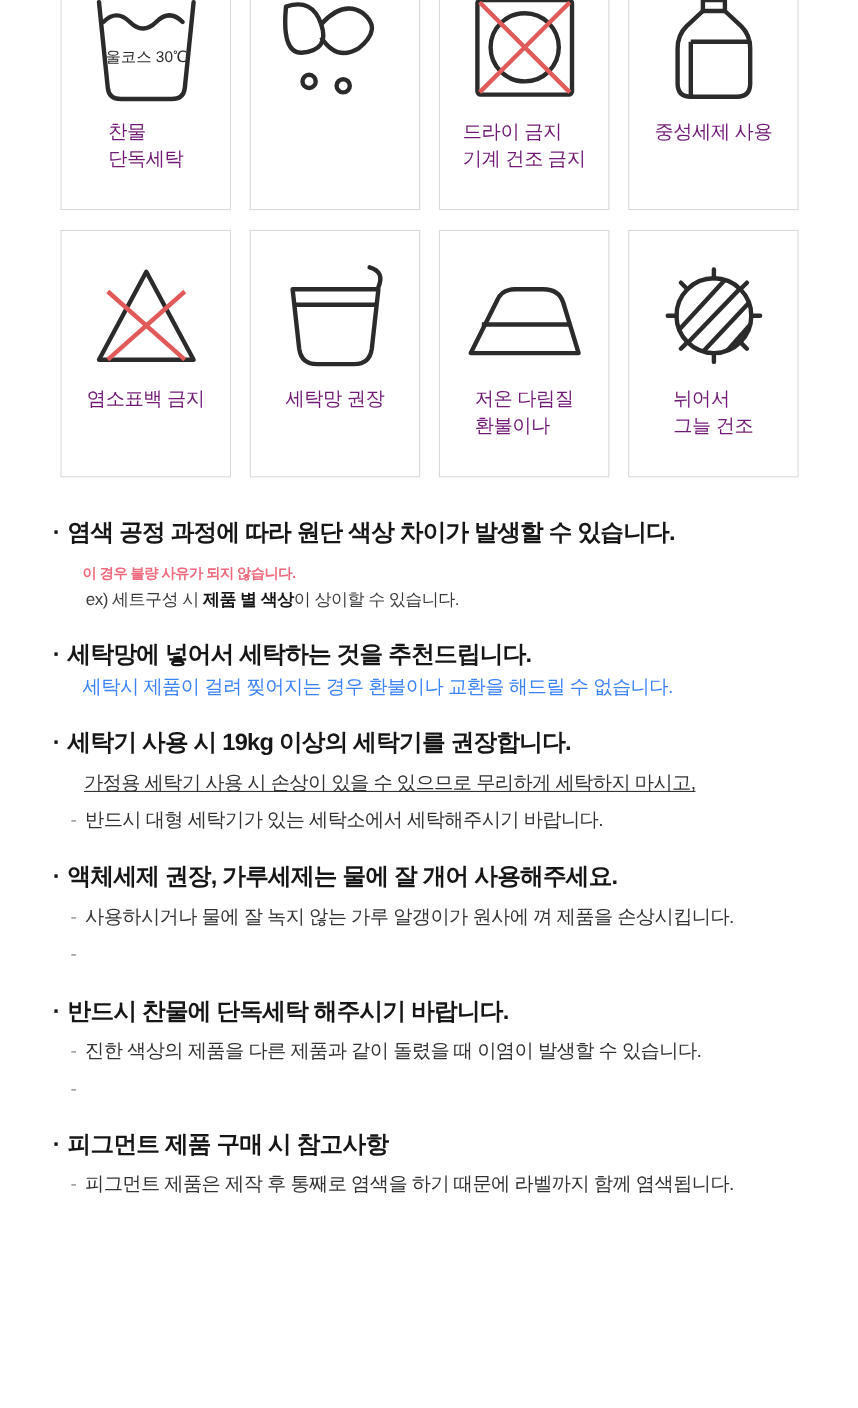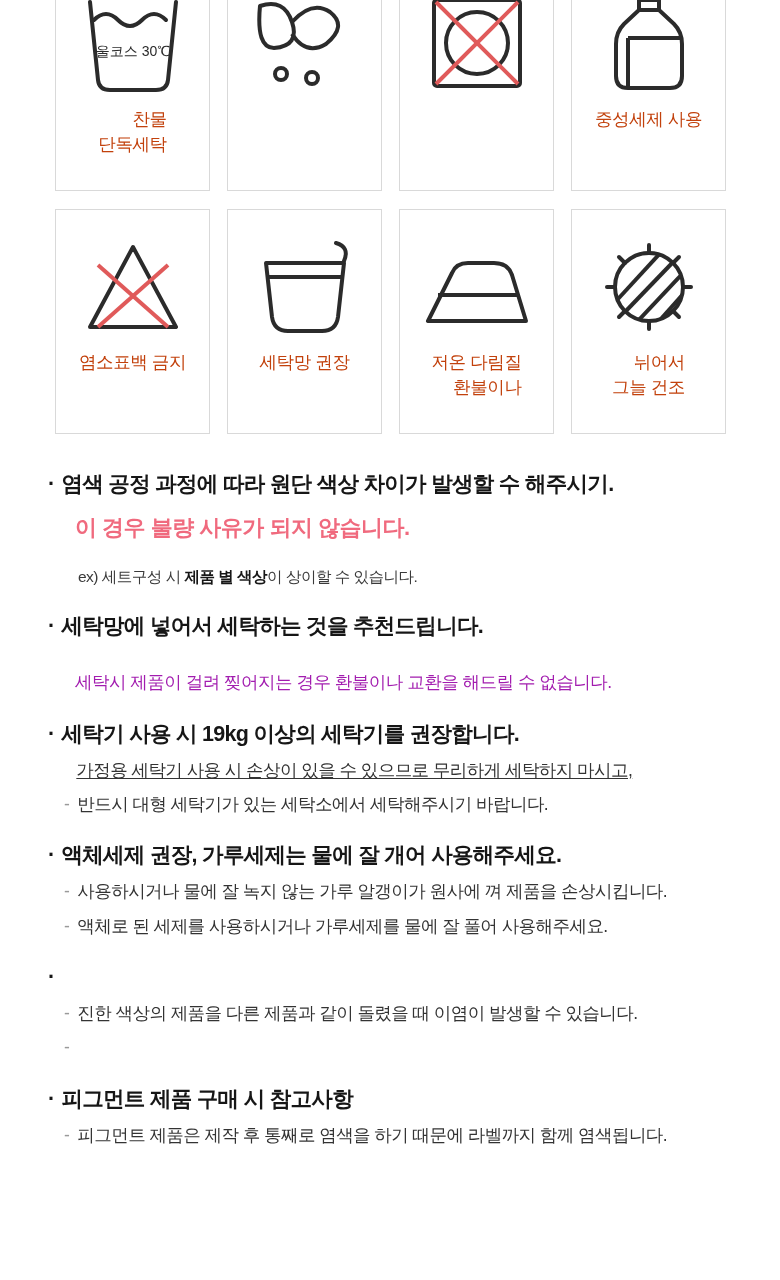--- a/index.html
+++ b/index.html
@@ -39,24 +39,24 @@
   }
   .care-icon {
     height: 110px;
     width: 140px;
     display: flex;
     align-items: center;
     justify-content: center;
   }
   .care-label {
     margin-top: 6px;
-    text-align: right;
+    text-align: left;
     font-size: 17.5px;
     line-height: 1.42;
-    color: #c2410c;
+    color: #701a75;
     white-space: pre-line;
     letter-spacing: -0.4px;
   }
 
   
   .notices {
     position: absolute;
     left: 0;
     top: 470px;
     width: 780px;
@@ -73,36 +73,36 @@
     letter-spacing: -0.7px;
     color: #161616;
   }
   .head .dot {
     flex: 0 0 auto;
     margin-right: 7px;
     font-weight: bold;
   }
   .sub {
     margin-left: 27px;
-    margin-top: 28px;
+    margin-top: 1px;
     font-size: 17.5px;
     line-height: 1.5;
     letter-spacing: -0.5px;
-    color: #a21caf;
+    color: #3b82f6;
   }
   .sub.pink {
     color: #f06a7e;
     font-weight: bold;
-    font-size: 22px;
+    font-size: 13px;
     margin-top: 12px;
   }
   .sub.small {
     font-size: 15.5px;
     color: #3a3a3a;
-    margin-top: 21px;
+    margin-top: 3px;
     margin-left: 30px;
   }
   .sub.small b { font-weight: bold; color: #161616; }
   .dash {
     display: flex;
     align-items: center;
     margin-left: 16px;
     margin-top: 9px;
     font-size: 17.5px;
     line-height: 1.45;
@@ -147,20 +147,22 @@
 
   <div class="care-card">
     <div class="care-icon">
       <svg width="130" height="104" viewBox="0 0 130 104">
         <rect x="22" y="6" width="86" height="86" rx="3" fill="none" stroke="#2b2b2b" stroke-width="4"></rect>
         <circle cx="65" cy="49" r="31" fill="none" stroke="#2b2b2b" stroke-width="4"></circle>
         <line x1="24" y1="8" x2="106" y2="90" stroke="#e05a5a" stroke-width="4"></line>
         <line x1="106" y1="8" x2="24" y2="90" stroke="#e05a5a" stroke-width="4"></line>
       </svg>
     </div>
+    <div class="care-label">드라이 금지
+기계 건조 금지</div>
   </div>
 
   <div class="care-card">
     <div class="care-icon">
       <svg width="130" height="104" viewBox="0 0 130 104">
         <path d="M55 6 h20 v10 h-20 z" fill="none" stroke="#2b2b2b" stroke-width="4" stroke-linejoin="round"></path>
         <path d="M55 16 L40 30 Q32 38 32 50 V82 Q32 94 44 94 H86 Q98 94 98 82 V50 Q98 38 90 30 L75 16" fill="none" stroke="#2b2b2b" stroke-width="4" stroke-linejoin="round"></path>
         <path d="M44 44 H98" fill="none" stroke="#2b2b2b" stroke-width="4"></path>
         <path d="M44 44 V94" fill="none" stroke="#2b2b2b" stroke-width="4"></path>
       </svg>
@@ -231,21 +233,21 @@
     <div class="care-label">뉘어서
 그늘 건조</div>
   </div>
 </div>
 
 <div class="notices">
 
   <div class="block">
     <div class="head">
       <span class="dot">·</span>
-      <span>염색 공정 과정에 따라 원단 색상 차이가 발생할 수 해주시기.</span>
+      <span>염색 공정 과정에 따라 원단 색상 차이가 발생할 수 있습니다.</span>
     </div>
     <div class="sub pink">이 경우 불량 사유가 되지 않습니다.</div>
     <div class="sub small">
       <span>ex) 세트구성 시 </span><b>제품 별 색상</b><span>이 상이할 수 있습니다.</span>
     </div>
   </div>
 
   <div class="block">
     <div class="head">
       <span class="dot">·</span>
@@ -273,27 +275,27 @@
     <div class="head">
       <span class="dot">·</span>
       <span>액체세제 권장, 가루세제는 물에 잘 개어 사용해주세요.</span>
     </div>
     <div class="dash">
       <span class="d">-</span>
       <span>사용하시거나 물에 잘 녹지 않는 가루 알갱이가 원사에 껴 제품을 손상시킵니다.</span>
     </div>
     <div class="dash">
       <span class="d">-</span>
-      <span>액체로 된 세제를 사용하시거나 가루세제를 물에 잘 풀어 사용해주세요.</span>
-    </div>
-  </div>
-
-  <div class="block">
-    <div class="head">
-      <span class="dot">·</span>
+    </div>
+  </div>
+
+  <div class="block">
+    <div class="head">
+      <span class="dot">·</span>
+      <span>반드시 찬물에 단독세탁 해주시기 바랍니다.</span>
     </div>
     <div class="dash">
       <span class="d">-</span>
       <span>진한 색상의 제품을 다른 제품과 같이 돌렸을 때 이염이 발생할 수 있습니다.</span>
     </div>
     <div class="dash">
       <span class="d">-</span>
     </div>
   </div>
 

